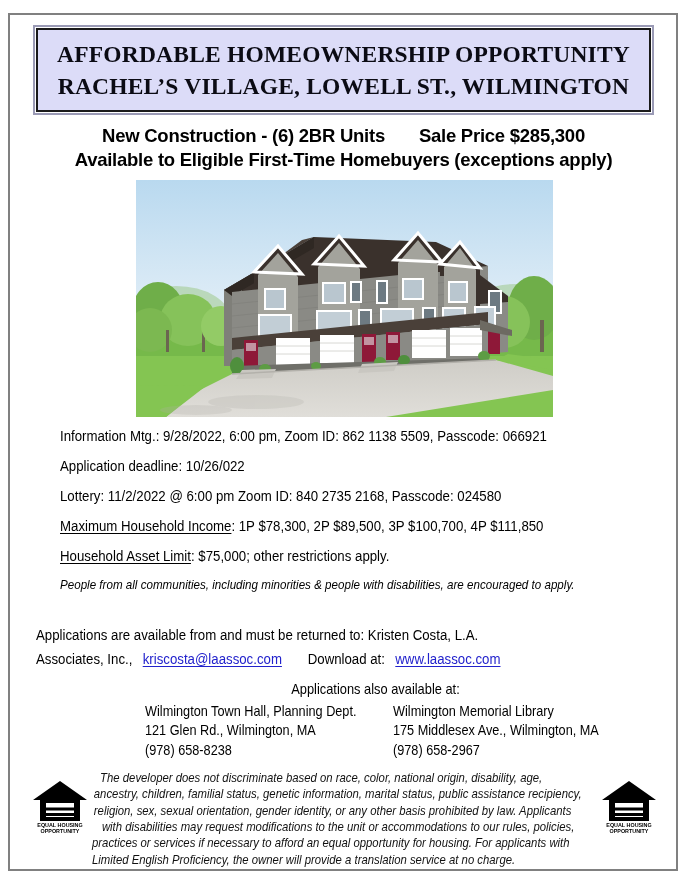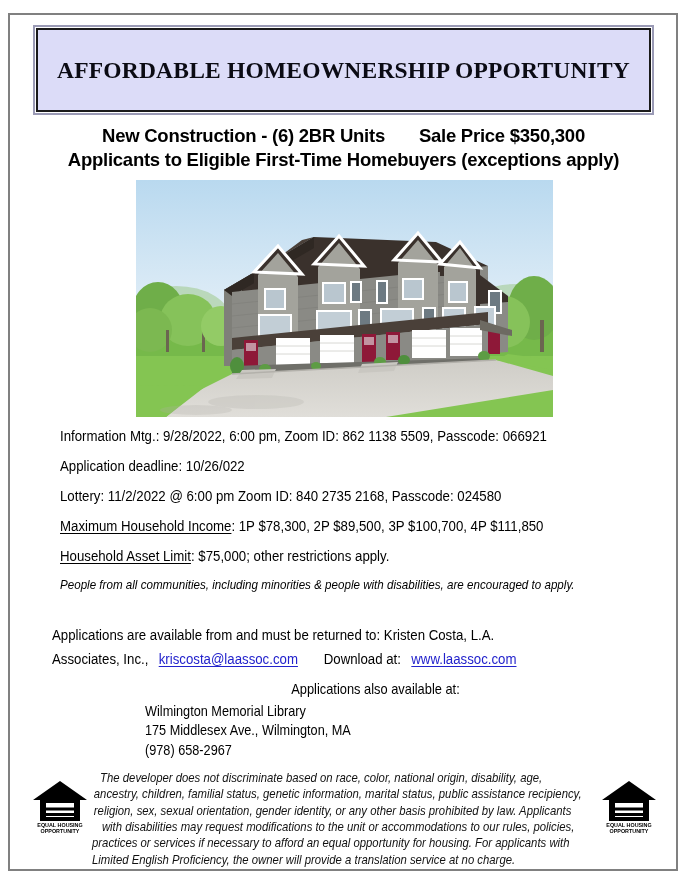--- a/index.html
+++ b/index.html
@@ -114,21 +114,21 @@
     margin-bottom: 17px;
     white-space: nowrap;
     transform: scaleX(0.88);
     transform-origin: left center;
     color: #000;
   }
 
   
   #contact-block {
     position: absolute;
-    left: 52px;
+    left: 36px;
     top: 627px;
     width: 610px;
   }
   .contact-line {
     font-family: "Liberation Sans", sans-serif;
     font-size: 15.4px;
     line-height: 1.0;
     margin-bottom: 9px;
     white-space: nowrap;
     transform: scaleX(0.86);
@@ -205,27 +205,28 @@
   #eho-left  { left: 31px;  top: 778px; }
   #eho-right { left: 600px; top: 778px; }
 </style>
 </head>
 <body>
 
 <div id="page-border"></div>
 
 <div id="title-box">
   <div class="title-line">AFFORDABLE HOMEOWNERSHIP OPPORTUNITY</div>
+  <div class="title-line">RACHEL’S VILLAGE, LOWELL ST., WILMINGTON</div>
 </div>
 
 <div id="subtitle">
   <div class="sub-line">
-    <span>New Construction - (6) 2BR Units</span><span class="gap"></span><span>Sale Price $350,300</span>
+    <span>New Construction - (6) 2BR Units</span><span class="gap"></span><span>Sale Price $285,300</span>
   </div>
-  <div class="sub-line">Applicants to Eligible First-Time Homebuyers (exceptions apply)</div>
+  <div class="sub-line">Available to Eligible First-Time Homebuyers (exceptions apply)</div>
 </div>
 
 <div id="building-render">
   <svg width="417" height="237" viewBox="0 0 417 237" xmlns="http://www.w3.org/2000/svg">
     <defs>
       <linearGradient id="skyg" x1="0" y1="0" x2="0" y2="1">
         <stop offset="0%" stop-color="#b9d9ef"></stop>
         <stop offset="60%" stop-color="#d6e8f5"></stop>
         <stop offset="100%" stop-color="#e8f1f7"></stop>
       </linearGradient>
@@ -417,20 +418,25 @@
 
 <div id="contact-block">
   <div class="contact-line"><span>Applications are available from and </span><span class="u">must be returned to</span><span>:  Kristen Costa, L.A.</span></div>
   <div class="contact-line"><span>Associates, Inc.,</span><span class="gap-xs"></span><a class="link" href="#">kriscosta@laassoc.com</a><span class="gap-s"></span><span>Download at:</span><span class="gap-xs"></span><a class="link" href="#">www.laassoc.com</a></div>
 </div>
 
 <div id="also-available">
   <div id="also-title">Applications also available at:</div>
   <div id="also-cols">
     <div class="also-col">
+      <div class="also-row">Wilmington Town Hall, Planning Dept.</div>
+      <div class="also-row">121 Glen Rd., Wilmington, MA</div>
+      <div class="also-row">(978) 658-8238</div>
+    </div>
+    <div class="also-col">
       <div class="also-row">Wilmington Memorial Library</div>
       <div class="also-row">175 Middlesex Ave., Wilmington, MA</div>
       <div class="also-row">(978) 658-2967</div>
     </div>
   </div>
 </div>
 
 <div id="disclaimer">
   <div class="disc-line i1">The developer does not discriminate based on race, color, national origin, disability, age,</div>
   <div class="disc-line i2">ancestry, children, familial status, genetic information, marital status, public assistance recipiency,</div>

